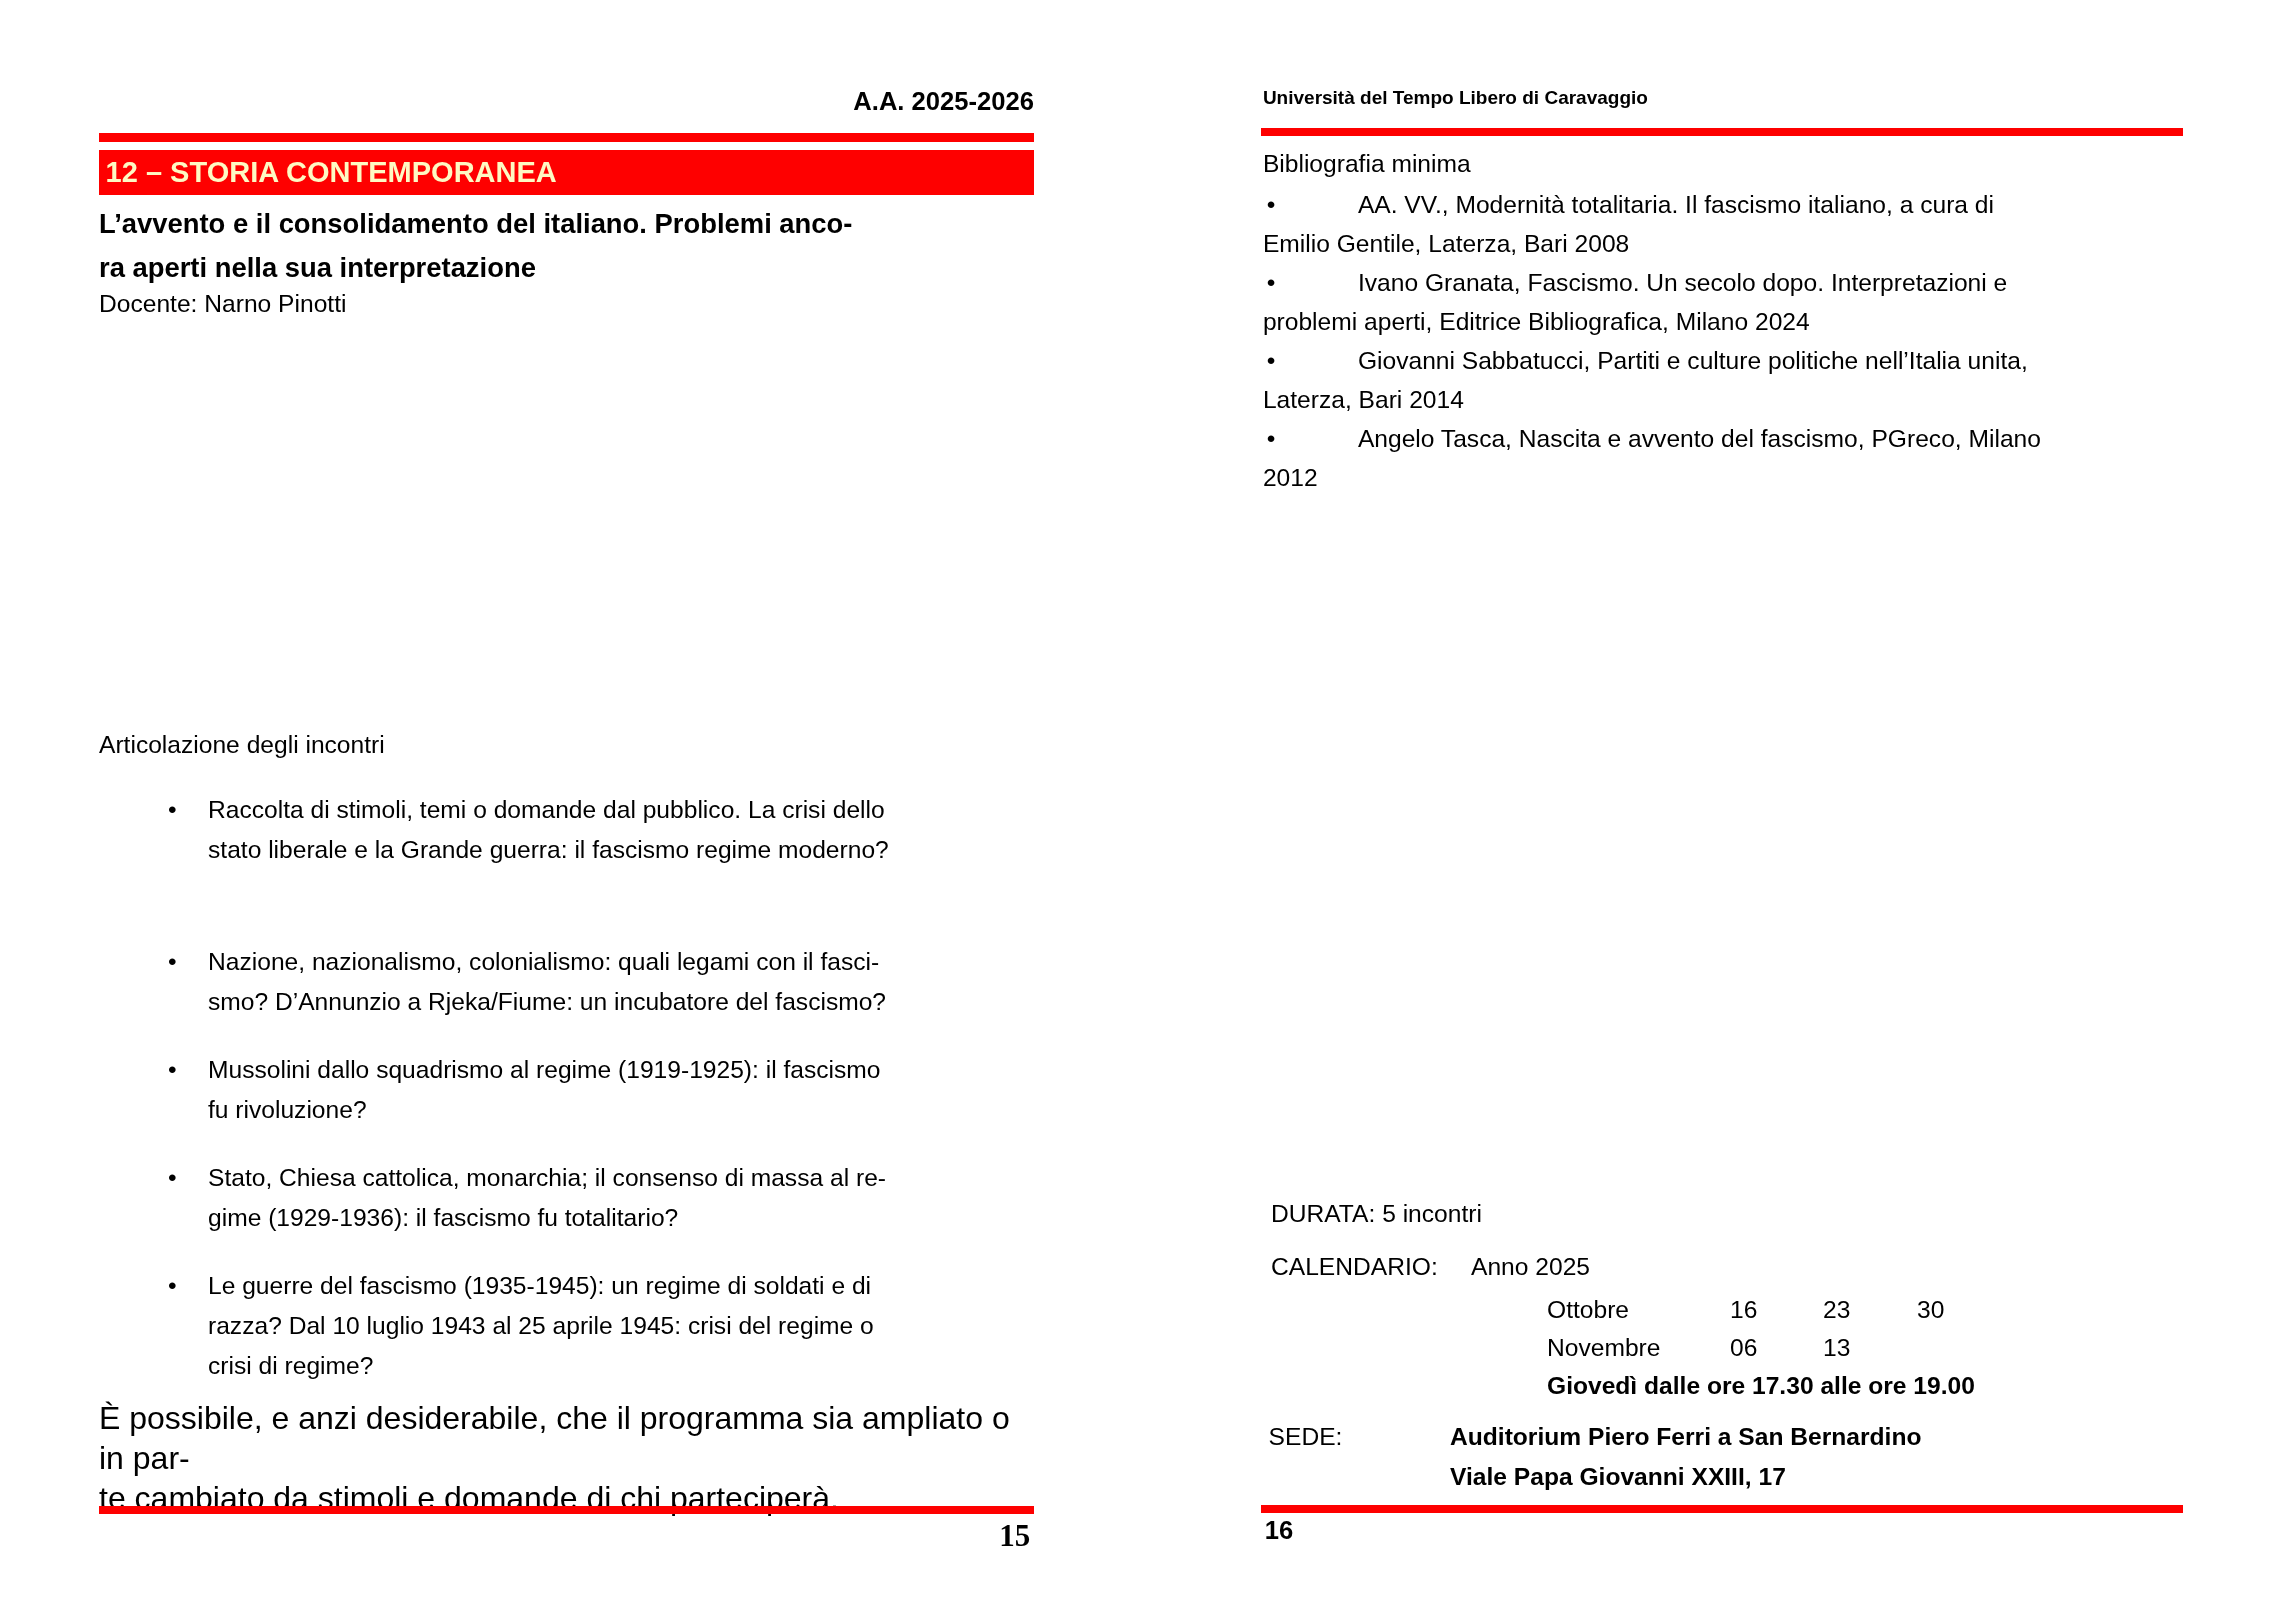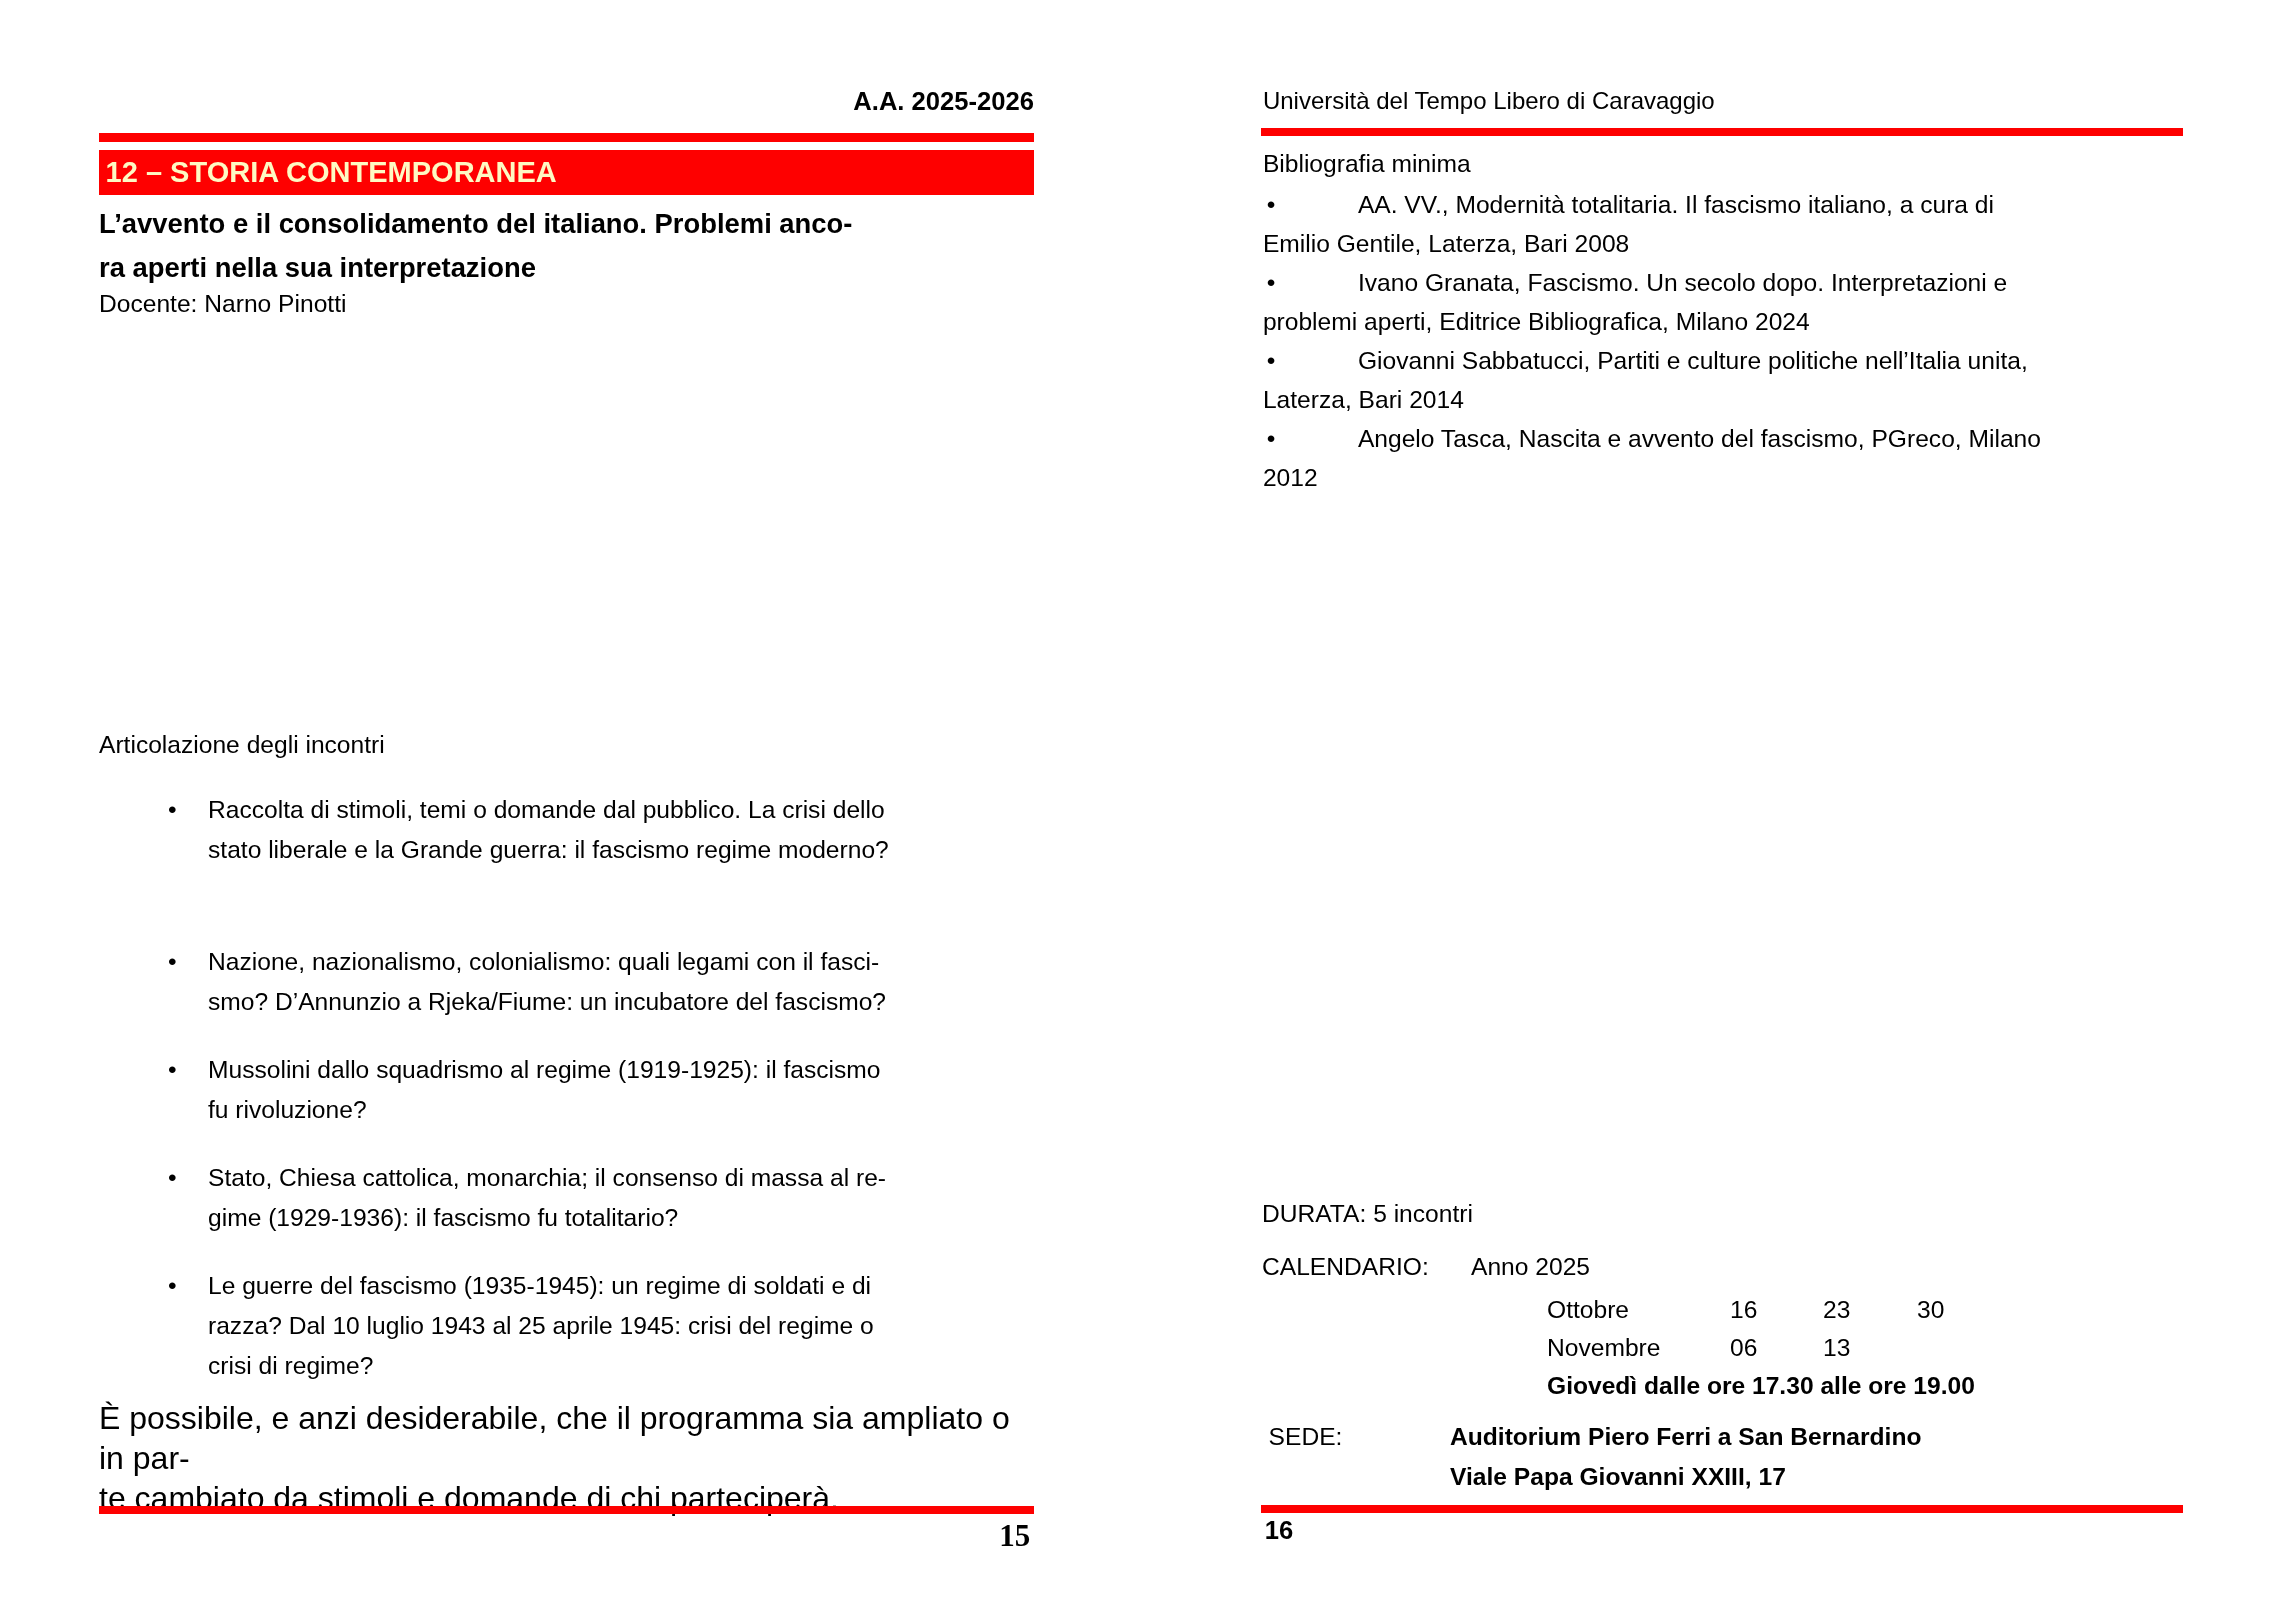--- a/index.html
+++ b/index.html
@@ -34,28 +34,28 @@
   .bullet-list{position:absolute;top:790px;left:0;width:935px;}
   .li{display:flex;font-size:24.6px;line-height:40px;margin-bottom:28px;}
   .li.extra-gap{margin-bottom:72px;}
   .li .bullet{flex:none;width:40px;margin-left:69px;}
   .li .li-text{flex:1;}
   .closing{top:1398px;left:0;width:935px;font-size:32px;line-height:40px;}
   .rule-bottom{top:1506px;height:7.6px;}
   .pagenum-left{top:1518px;right:3.8px;font-size:31px;font-weight:bold;font-family:Liberation Serif, serif;}
 
   
-  .uni-header{top:87px;left:1.9px;font-size:24px;font-weight:normal;}
+  .uni-header{top:87px;left:1.9px;font-size:19px;font-weight:bold;}
   .rule-right-top{top:128px;height:7.6px;}
   .biblio-heading{top:150px;left:1.9px;font-size:24.6px;}
   .biblio{position:absolute;top:185px;left:1.9px;width:918px;font-size:24.6px;line-height:39px;}
   .bib-first{display:flex;}
   .bib-bullet{flex:none;width:95px;padding-left:3.8px;box-sizing:border-box;}
   .row{position:absolute;left:0;right:0;height:40px;font-size:24.6px;line-height:40px;}
-  .row .lbl{position:absolute;left:1px;}
+  .row .lbl{position:absolute;left:10px;}
   .row .cal-val{position:absolute;left:210px;}
   .row .month{position:absolute;left:286px;}
   .row .day1{position:absolute;left:469px;}
   .row .day2{position:absolute;left:562px;}
   .row .day3{position:absolute;left:656px;}
   .row .note{position:absolute;left:286px;font-weight:bold;}
   .sede-val{position:absolute;left:189px;top:1417px;font-size:24.6px;line-height:40px;font-weight:bold;}
   .sede-lbl{top:1417px;left:7.6px;font-size:24.6px;line-height:40px;}
   .rule-right-bottom{top:1505px;height:7.6px;}
   .pagenum-right{top:1516px;left:3.8px;font-size:25.6px;font-weight:bold;}

